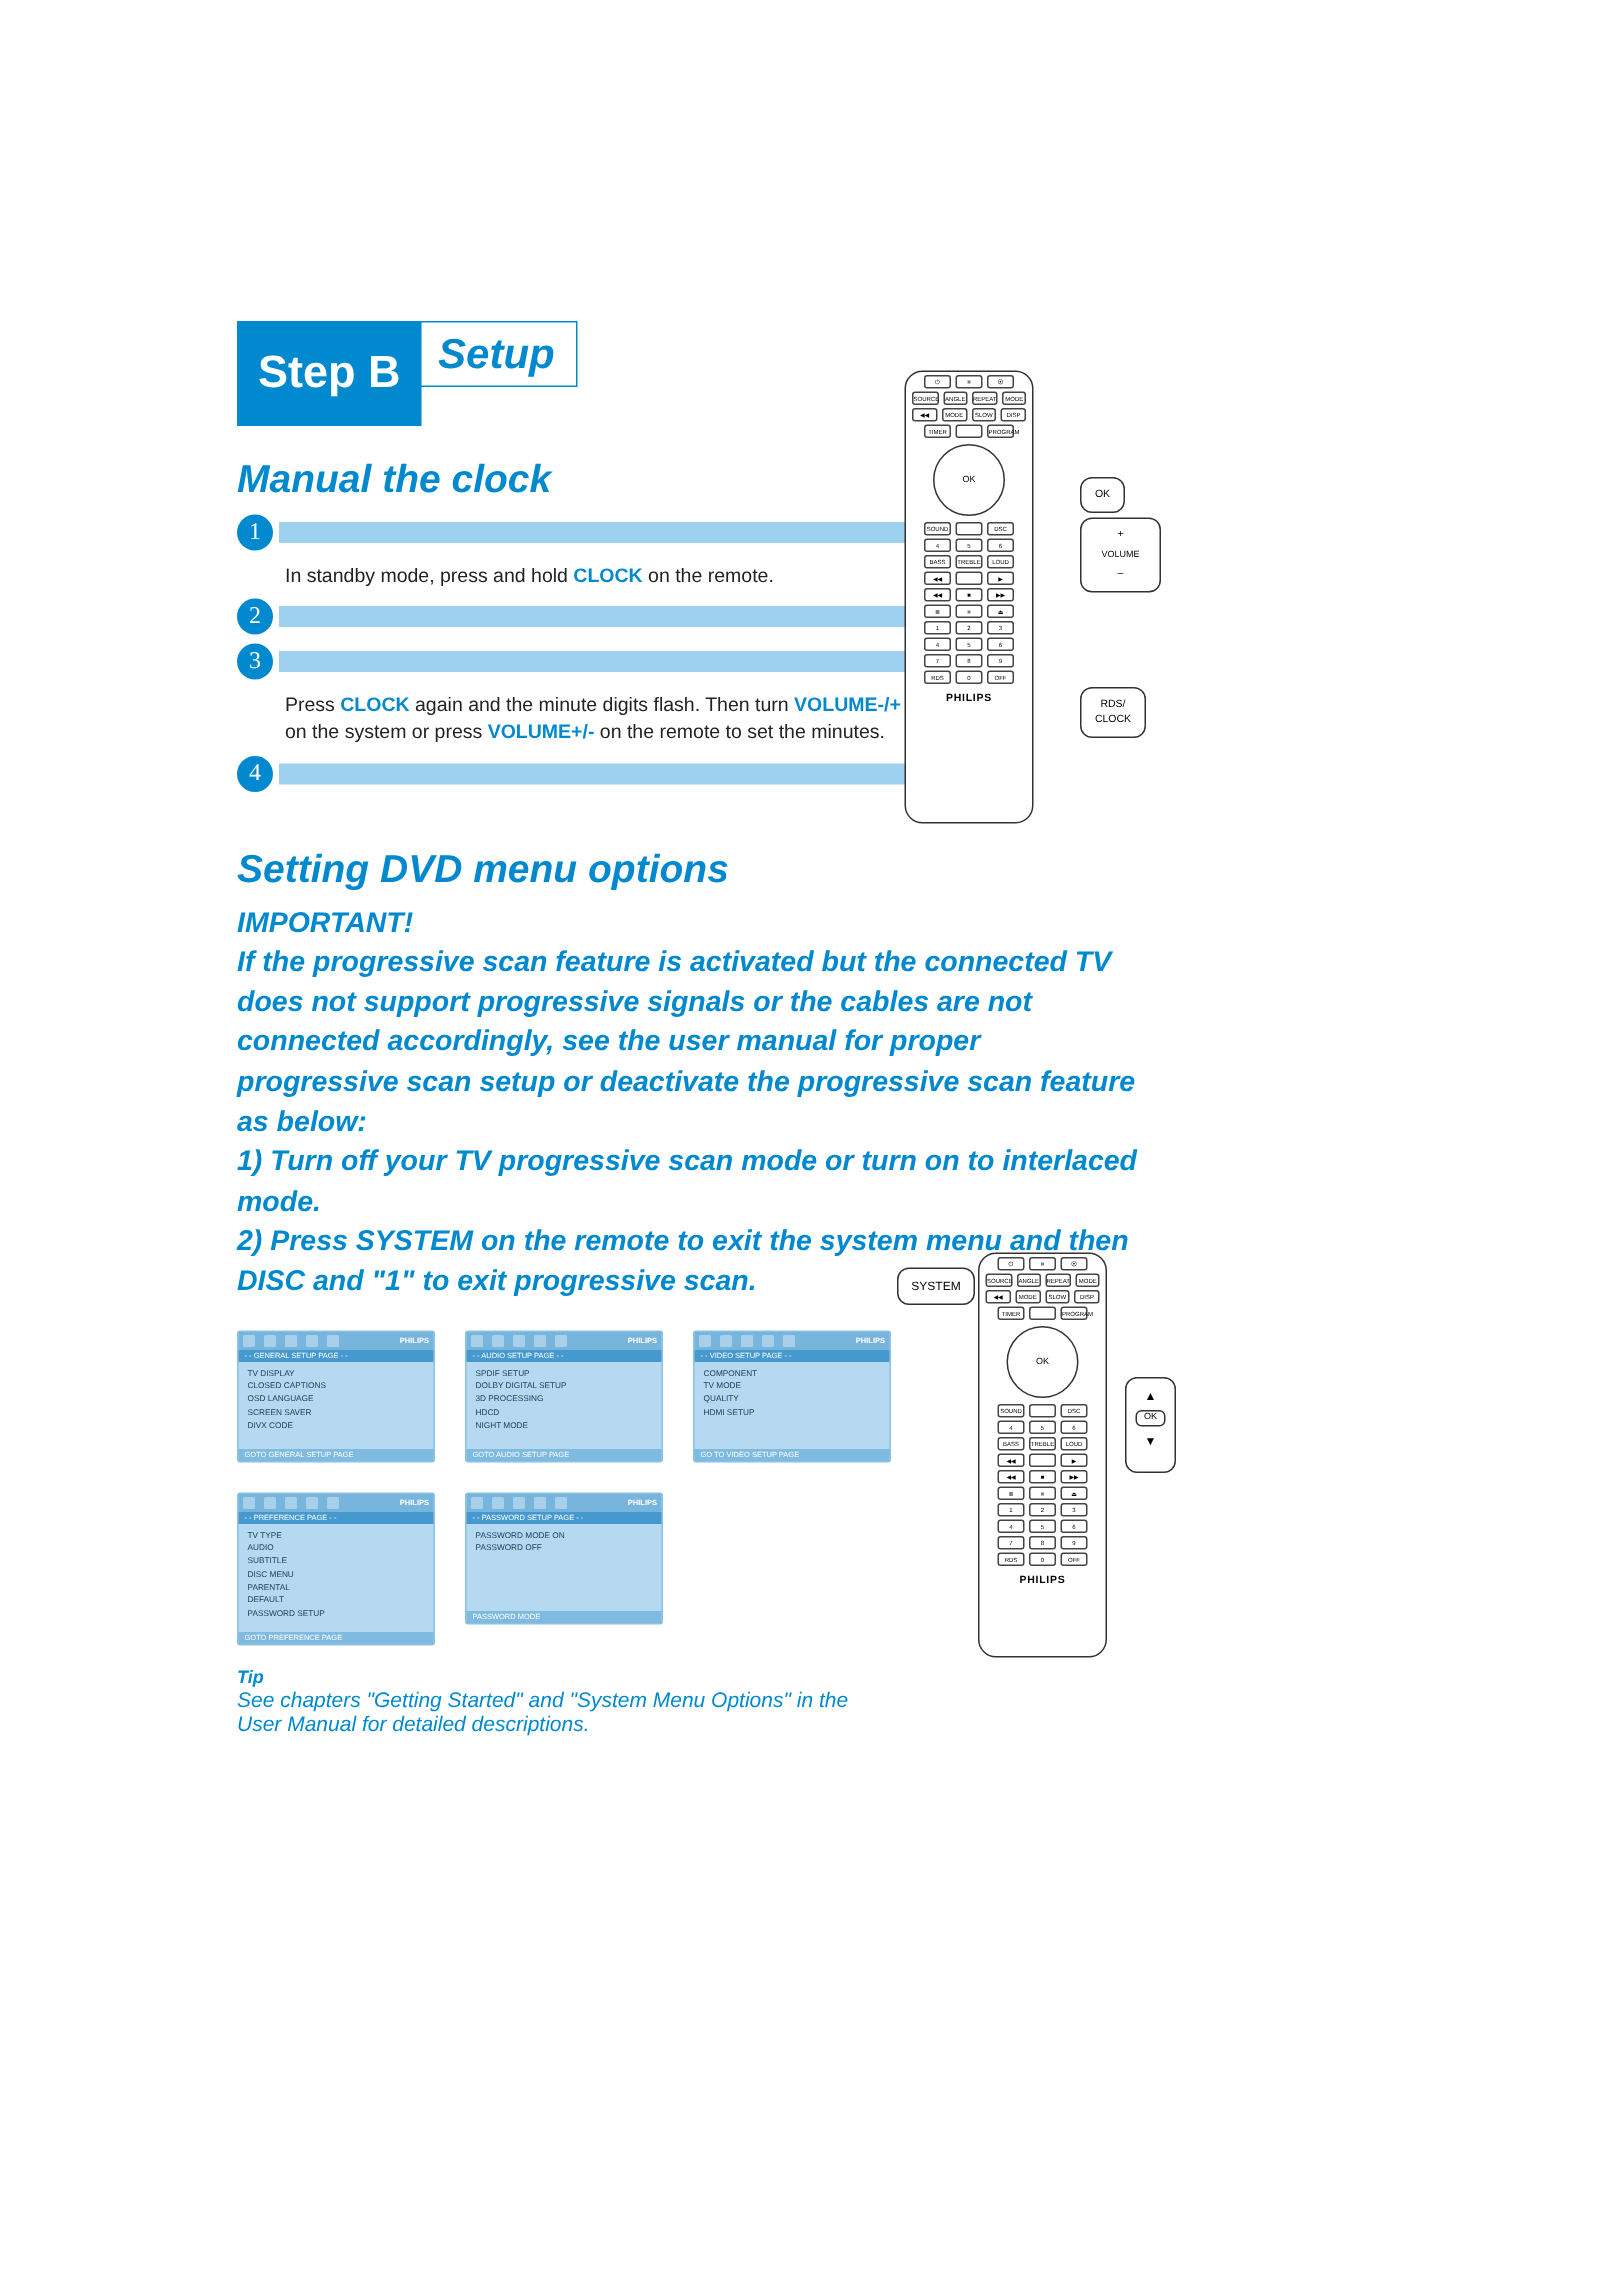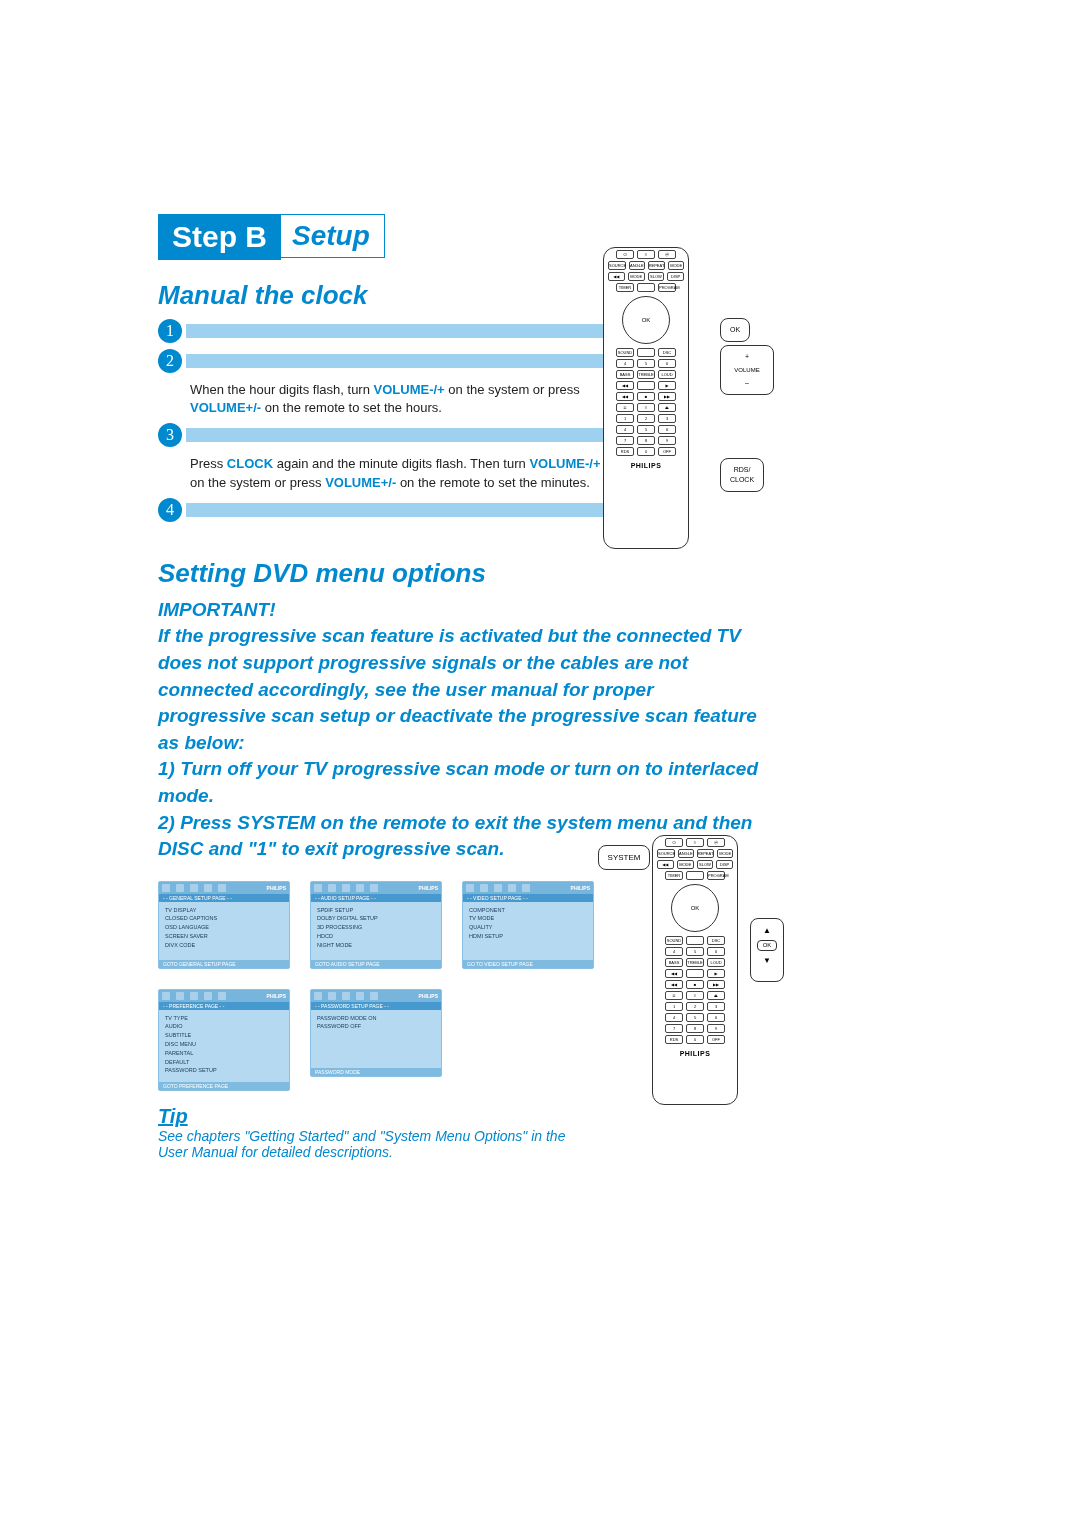--- a/index.html
+++ b/index.html
@@ -1,29 +1,29 @@
 <!DOCTYPE html>
 <html><head>
 <meta charset="utf-8">
 <style>
   body { margin:0; padding:0; background:#fff; font-family:'Gill Sans','Gill Sans MT','Trebuchet MS',Arial,sans-serif; width:1080px; }
   .page { position:relative; width:1080px; height:1528px; }
   .content { position:absolute; left:158px; top:214px; width:760px; }
   .step-badge { display:inline-block; }
-  .step-badge .left { background:#0089cf; color:#fff; font-size:30px; font-weight:600; padding:6px 14px; display:inline-block; }
+  .step-badge .left { background:#0089cf; color:#fff; font-size:30px; font-weight:600; padding:18px 14px; display:inline-block; }
   .step-badge .right { border:1px solid #0089cf; color:#0089cf; font-size:28px; font-weight:600; font-style:italic; padding:5px 14px; display:inline-block; margin-left:-4px; vertical-align:top; }
   h2 { color:#0089cf; font-style:italic; font-weight:600; font-size:26px; margin:20px 0 8px; }
   .num-circle { width:24px; height:24px; border-radius:50%; background:#0089cf; color:#fff; display:flex; align-items:center; justify-content:center; font-size:16px; font-family:Georgia,serif; }
   .blue-bar { background:#9ed0ef; height:14px; flex:1; margin-left:4px; }
   .step-row { display:flex; align-items:center; margin-top:6px; }
   .step-text { font-size:13px; color:#222; margin:8px 0 4px 32px; width:420px; line-height:1.4; }
   .step-text b { color:#0089cf; font-weight:600; }
   .important-block { font-style:italic; font-weight:600; color:#0089cf; font-size:19px; line-height:1.4; margin-top:6px; max-width:600px; }
   .tip-block { font-style:italic; color:#0089cf; font-size:14px; margin-top:14px; }
-  .tip-block .title { font-size:20px; font-weight:600;text-decoration:underline; }
+  .tip-block .title { font-size:12px; font-weight:600; }
   
   .remote { position:absolute; border:1px solid #333; border-radius:12px; background:#fff; }
   .remote-1 { left:603px; top:247px; width:84px; height:300px; }
   .remote-2 { left:652px; top:835px; width:84px; height:268px; }
   .rbtn { border:0.5px solid #444; border-radius:2px; font-size:4px; text-align:center; padding:1px 0; background:#fff; }
   .rrow { display:flex; gap:3px; justify-content:center; margin:2px 4px; }
   .dpad { width:46px; height:46px; border:1px solid #333; border-radius:50%; margin:4px auto; position:relative; display:flex; align-items:center; justify-content:center; font-size:6px; }
   .brand { text-align:center; font-size:7px; font-weight:700; letter-spacing:0.5px; margin-top:6px; }
   .callout { position:absolute; border:1px solid #333; border-radius:8px; background:#fff; font-size:7px; padding:6px 4px; text-align:center; line-height:1.4; }
   
@@ -46,25 +46,25 @@
       <span class="left">Step B</span><span class="right">Setup</span>
     </div>
 
     <h2>Manual the clock</h2>
 
     <div id="steps-container">
         <div class="step-row">
           <div class="num-circle">1</div>
           <div class="blue-bar" style="width: 420px; flex: 0 0 420px;"></div>
         </div>
+        <div class="step-text">In standby mode, press and hold <b>CLOCK</b> on the remote.</div>
         <div class="step-row">
           <div class="num-circle">2</div>
           <div class="blue-bar" style="width: 420px; flex: 0 0 420px;"></div>
         </div>
-        <div class="step-text">When the hour digits flash, turn <b>VOLUME-/+</b> on the system or press <b>VOLUME+/-</b> on the remote to set the hours.</div>
         <div class="step-row">
           <div class="num-circle">3</div>
           <div class="blue-bar" style="width: 420px; flex: 0 0 420px;"></div>
         </div>
         <div class="step-text">Press <b>CLOCK</b> again and the minute digits flash. Then turn <b>VOLUME-/+</b> on the system or press <b>VOLUME+/-</b> on the remote to set the minutes.</div>
         <div class="step-row">
           <div class="num-circle">4</div>
           <div class="blue-bar" style="width: 420px; flex: 0 0 420px;"></div>
         </div>
       </div>

